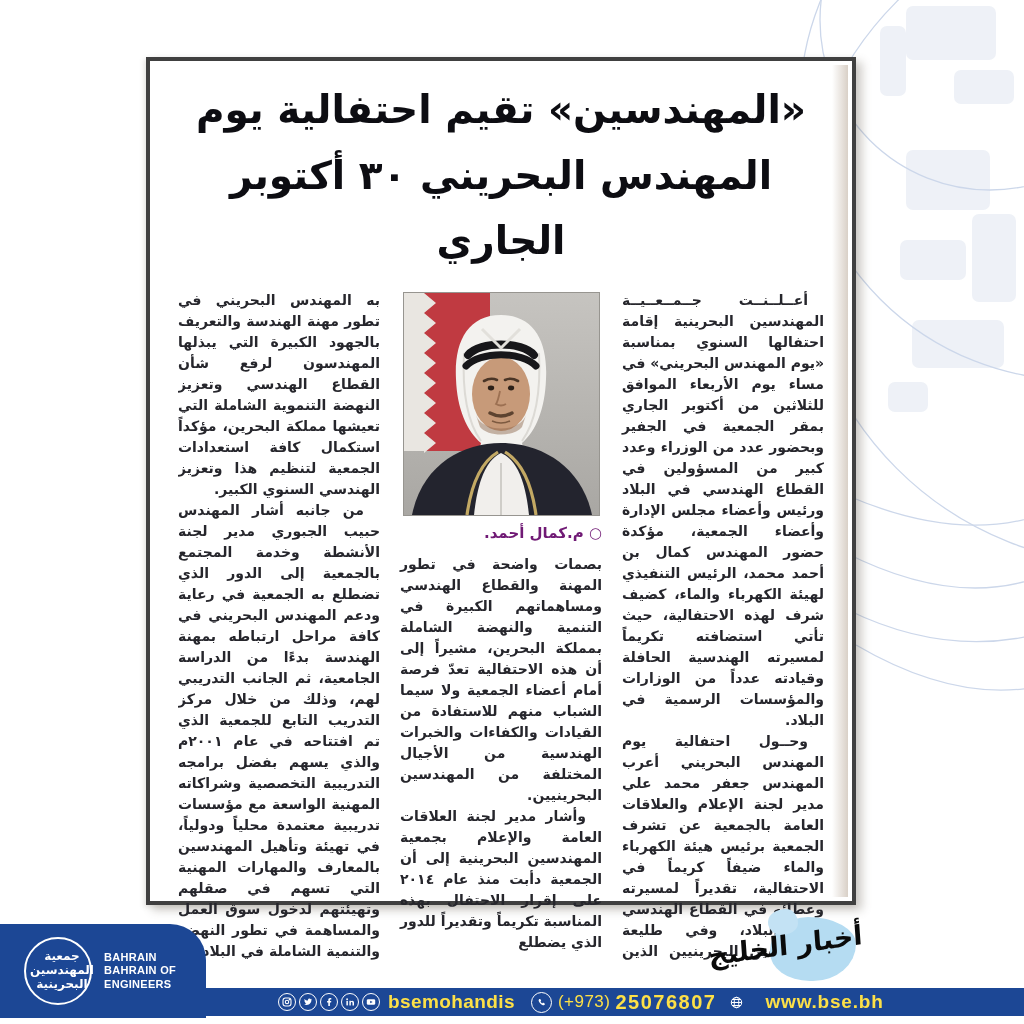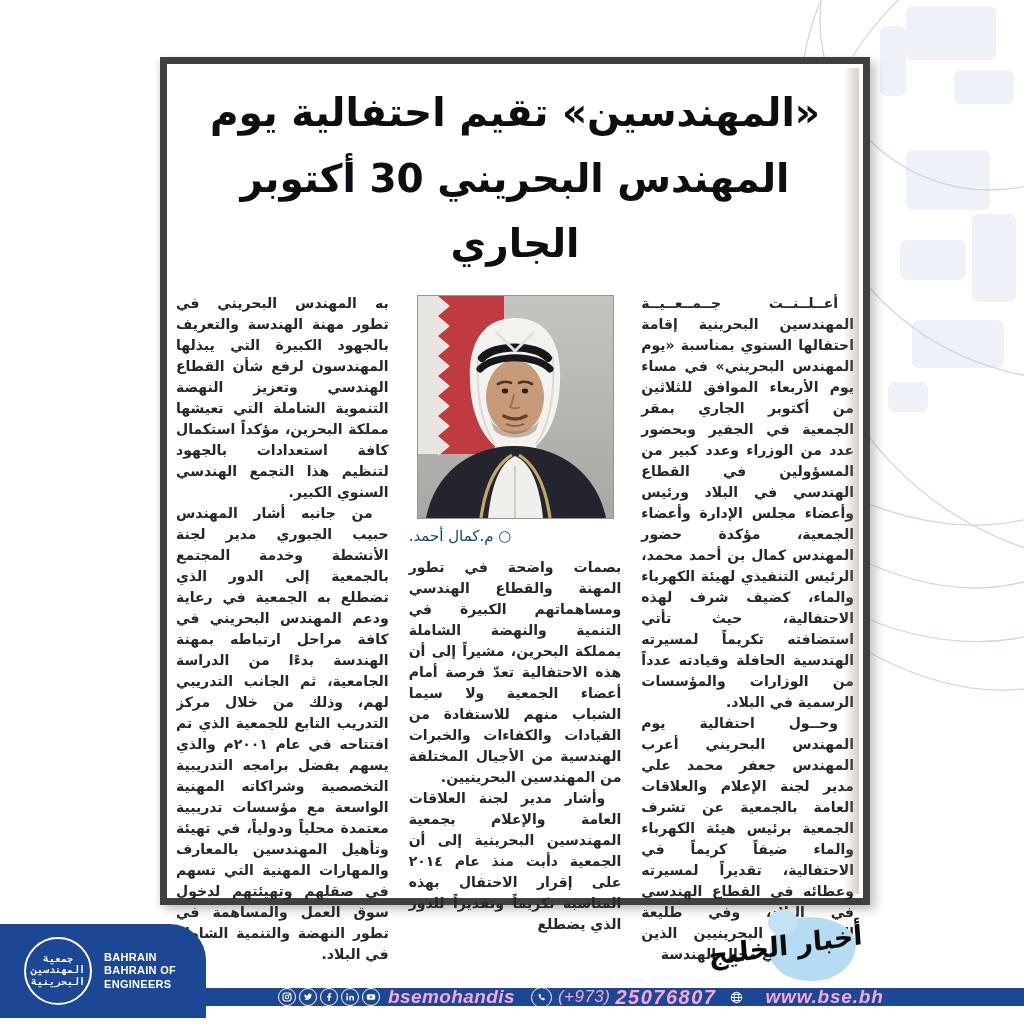--- a/index.html
+++ b/index.html
@@ -5,61 +5,61 @@
   html,body{margin:0;padding:0;background:#ffffff;}
   .page{position:relative;width:1024px;height:1024px;overflow:hidden;background:#fff;
         font-family:"DejaVu Sans",sans-serif;}
 
   
   .bg-decor{position:absolute;inset:0;z-index:0;pointer-events:none;}
   .watermark{position:absolute;right:0;top:0;width:200px;height:430px;z-index:0;pointer-events:none;}
   .wm-block{position:absolute;background:#eef1f7;border-radius:7px;}
 
   
-  .clipping{position:absolute;left:160px;top:57px;width:710px;height:848px;background:#fff;
-            border:7px solid #404040;box-sizing:border-box;padding:10px 9px;z-index:2;
+  .clipping{position:absolute;left:146px;top:57px;width:710px;height:848px;background:#fff;
+            border:4px solid #404040;box-sizing:border-box;padding:10px 28px;z-index:2;
             box-shadow:6px 5px 9px rgba(104,92,80,.32),-2px 2px 5px rgba(104,92,80,.15);}
   .scan-strip{position:absolute;right:4px;top:4px;bottom:4px;width:16px;pointer-events:none;
               background:linear-gradient(to left,rgba(170,150,130,.45),rgba(170,150,130,0));}
   .headline{direction:rtl;text-align:center;color:#0d0d12;font-weight:bold;
             font-size:39px;line-height:1.68;margin-top:6px;letter-spacing:-1px;}
   .columns{direction:rtl;display:flex;gap:20px;margin-top:16px;height:672px;overflow:hidden;}
   .col{flex:1;min-width:0;font-size:14px;font-weight:bold;line-height:21px;color:#26262c;
        text-align:justify;}
   .col p{margin:0;}
   .col p.indent{text-indent:16px;}
   .col p + p{margin-top:0;}
 
   .photo-frame{width:197px;height:224px;margin:2px auto 0;border:1px solid #979590;
                box-sizing:border-box;overflow:hidden;background:#b7b5b1;}
   .photo-frame svg{display:block;}
-  .caption{text-align:left;font-size:15px;font-weight:normal;color:#0c4a6e;margin:7px 0 10px;}
+  .caption{text-align:right;font-size:15px;font-weight:bold;color:#701a75;margin:7px 0 10px;}
 
   
   .akhbar{position:absolute;right:162px;top:901px;width:130px;height:86px;z-index:2;}
   .akhbar .blob{position:absolute;right:6px;top:16px;width:86px;height:64px;background:#b5dcf2;
                 border-radius:46% 58% 52% 48% / 55% 44% 60% 46%;}
   .akhbar .blob2{position:absolute;right:64px;top:8px;width:30px;height:26px;background:#c3e2f4;
                 border-radius:60% 40% 55% 45% / 50% 55% 45% 50%;}
   .akhbar .title{position:absolute;right:0;top:18px;white-space:nowrap;color:#0a0a0a;
                  font-size:27px;font-weight:bold;transform:rotate(-8deg) skewX(-4deg);
                  transform-origin:right center;letter-spacing:-1px;}
 
   
   .bse-block{position:absolute;left:0;top:924px;width:206px;height:94px;background:var(--bar);
              border-top-right-radius:36px;z-index:3;display:flex;align-items:center;
              padding-left:24px;gap:12px;box-sizing:border-box;color:#fff;}
   .seal{width:68px;height:68px;border:2.5px solid #fff;border-radius:50%;flex:0 0 auto;
         display:flex;align-items:center;justify-content:flex-start;text-align:center;
-        font-size:10px;font-weight:bold;line-height:1.15;padding:4px;box-sizing:border-box;font-family:Liberation Mono, monospace;}
+        font-size:12px;font-weight:bold;line-height:1.15;padding:4px;box-sizing:border-box;}
   .bse-name{font-family:"Liberation Sans",sans-serif;font-weight:bold;font-size:11px;
             line-height:1.2;letter-spacing:.3px;}
-  .footer-bar{position:absolute;left:0;top:988px;width:1024px;height:18px;background:var(--bar);
+  .footer-bar{position:absolute;left:0;top:988px;width:1024px;height:28px;background:var(--bar);
               z-index:2;display:flex;align-items:center;box-sizing:border-box;
-              padding-left:278px;color:#f9a8d4;font-family:"Liberation Sans",sans-serif;font-style:italic;}
+              padding-left:278px;color:#fde047;font-family:"Liberation Sans",sans-serif;}
   .icon-row{display:flex;align-items:center;gap:3px;}
   .icon-circle{width:16px;height:16px;border:1.3px solid #fff;border-radius:50%;
                display:flex;align-items:center;justify-content:center;flex:0 0 auto;}
   .icon-circle svg{display:block;}
   .handle{font-size:19px;font-weight:bold;margin-left:8px;letter-spacing:.4px;}
   .wa{width:19px;height:19px;border:1.4px solid #fff;border-radius:50%;margin-left:16px;
       display:flex;align-items:center;justify-content:center;}
   .prefix{font-size:17px;margin-left:6px;letter-spacing:.5px;}
   .phone{font-size:20px;font-weight:bold;margin-left:5px;letter-spacing:1.5px;}
   .globe{margin-left:14px;display:flex;align-items:center;}
@@ -90,21 +90,21 @@
       <path d="M844 552 Q 948 605 1030 580"></path>
       <path d="M848 610 Q 940 655 1030 636"></path>
       <path d="M856 645 Q 950 700 1030 688"></path>
     </g>
   </svg>
 
   <div class="clipping">
 
     <div class="headline">
       <div>«المهندسين» تقيم احتفالية يوم</div>
-      <div>المهندس البحريني 30 أكتوبر الجاري</div>
+      <div>المهندس البحريني ٣٠ أكتوبر الجاري</div>
     </div>
 
     <div class="columns">
 
       <div class="col">
         <p class="indent">أعــلــنــت جــمــعــيــة المهندسين البحرينية إقامة احتفالها السنوي بمناسبة «يوم المهندس البحريني» في مساء يوم الأربعاء الموافق للثلاثين من أكتوبر الجاري بمقر الجمعية في الجفير وبحضور عدد من الوزراء وعدد كبير من المسؤولين في القطاع الهندسي في البلاد ورئيس وأعضاء مجلس الإدارة وأعضاء الجمعية، مؤكدة حضور المهندس كمال بن أحمد محمد، الرئيس التنفيذي لهيئة الكهرباء والماء، كضيف شرف لهذه الاحتفالية، حيث تأتي استضافته تكريماً لمسيرته الهندسية الحافلة وقيادته عدداً من الوزارات والمؤسسات الرسمية في البلاد.</p>
         <p class="indent">وحــول احتفالية يوم المهندس البحريني أعرب المهندس جعفر محمد علي مدير لجنة الإعلام والعلاقات العامة بالجمعية عن تشرف الجمعية برئيس هيئة الكهرباء والماء ضيفاً كريماً في الاحتفالية، تقديراً لمسيرته وعطائه في القطاع الهندسي في البلاد، وفي طليعة المهندسين البحرينيين الذين كانت لهم في مجال الهندسة</p>
       </div>
 
       <div class="col">
@@ -151,21 +151,21 @@
             <path d="M63 222 C68 186 79 168 94 159" stroke="#c3a964" stroke-width="3.2" fill="none"></path>
             <path d="M132 222 C127 186 116 168 101 159" stroke="#c3a964" stroke-width="3.2" fill="none"></path>
           </svg>
         </div>
         <div class="caption">○ م.كمال أحمد.</div>
         <p>بصمات واضحة في تطور المهنة والقطاع الهندسي ومساهماتهم الكبيرة في التنمية والنهضة الشاملة بمملكة البحرين، مشيراً إلى أن هذه الاحتفالية تعدّ فرصة أمام أعضاء الجمعية ولا سيما الشباب منهم للاستفادة من القيادات والكفاءات والخبرات الهندسية من الأجيال المختلفة من المهندسين البحرينيين.</p>
         <p class="indent">وأشار مدير لجنة العلاقات العامة والإعلام بجمعية المهندسين البحرينية إلى أن الجمعية دأبت منذ عام ٢٠١٤ على إقرار الاحتفال بهذه المناسبة تكريماً وتقديراً للدور الذي يضطلع</p>
       </div>
 
       <div class="col">
-        <p>به المهندس البحريني في تطور مهنة الهندسة والتعريف بالجهود الكبيرة التي يبذلها المهندسون لرفع شأن القطاع الهندسي وتعزيز النهضة التنموية الشاملة التي تعيشها مملكة البحرين، مؤكداً استكمال كافة استعدادات بالجهود لتنظيم هذا التجمع الهندسي السنوي الكبير.</p>
+        <p>به المهندس البحريني في تطور مهنة الهندسة والتعريف بالجهود الكبيرة التي يبذلها المهندسون لرفع شأن القطاع الهندسي وتعزيز النهضة التنموية الشاملة التي تعيشها مملكة البحرين، مؤكداً استكمال كافة استعدادات الجمعية لتنظيم هذا وتعزيز الهندسي السنوي الكبير.</p>
         <p class="indent">من جانبه أشار المهندس حبيب الجبوري مدير لجنة الأنشطة وخدمة المجتمع بالجمعية إلى الدور الذي تضطلع به الجمعية في رعاية ودعم المهندس البحريني في كافة مراحل ارتباطه بمهنة الهندسة بدءًا من الدراسة الجامعية، ثم الجانب التدريبي لهم، وذلك من خلال مركز التدريب التابع للجمعية الذي تم افتتاحه في عام ٢٠٠١م والذي يسهم بفضل برامجه التدريبية التخصصية وشراكاته المهنية الواسعة مع مؤسسات تدريبية معتمدة محلياً ودولياً، في تهيئة وتأهيل المهندسين بالمعارف والمهارات المهنية التي تسهم في صقلهم وتهيئتهم لدخول سوق العمل والمساهمة في تطور النهضة والتنمية الشاملة في البلاد.</p>
       </div>
     </div>
 
     <div class="scan-strip"></div>
   </div>
 
   <div class="akhbar">
     <div class="blob"></div>
     <div class="blob2"></div>

